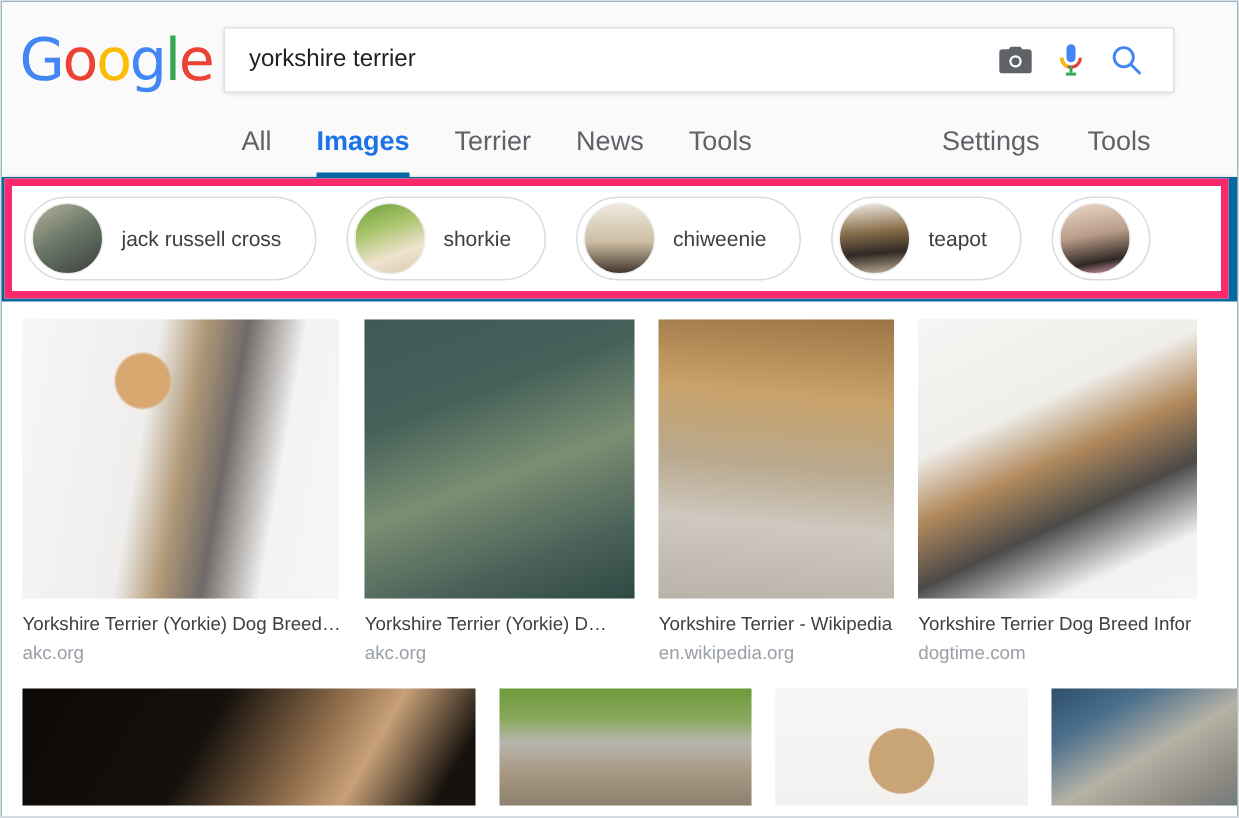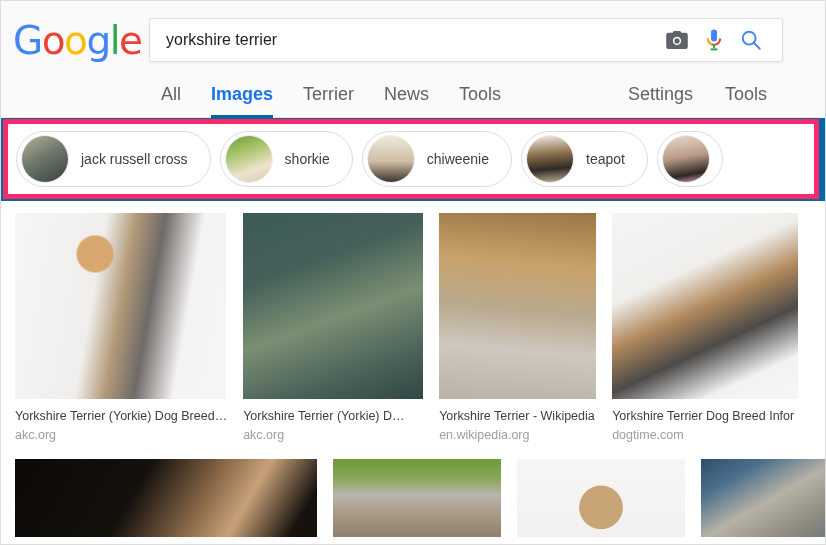--- a/index.html
+++ b/index.html
@@ -95,21 +95,21 @@
     left: 2px; top: 118px;
     width: 816px; height: 80px;
     border: 5px solid #f9296b;
     background: #ffffff;
   }
   .chips {
     position: absolute;
     left: 0; top: 0; right: 0; bottom: 0;
     display: flex;
     align-items: center;
-    gap: 9px;
+    gap: 20px;
     padding-left: 8px;
     overflow: hidden;
   }
   .chip {
     display: flex;
     align-items: center;
     flex: 0 0 auto;
     height: 56px;
     border: 1px solid #dadce0;
     border-radius: 28px;

